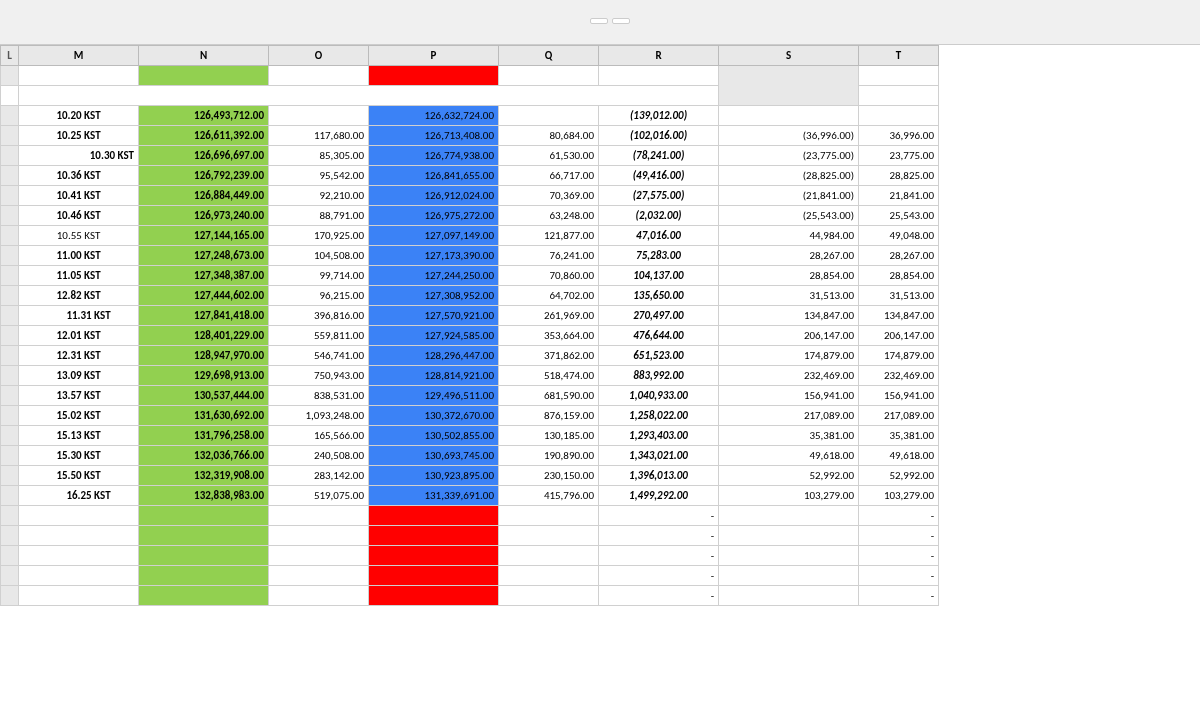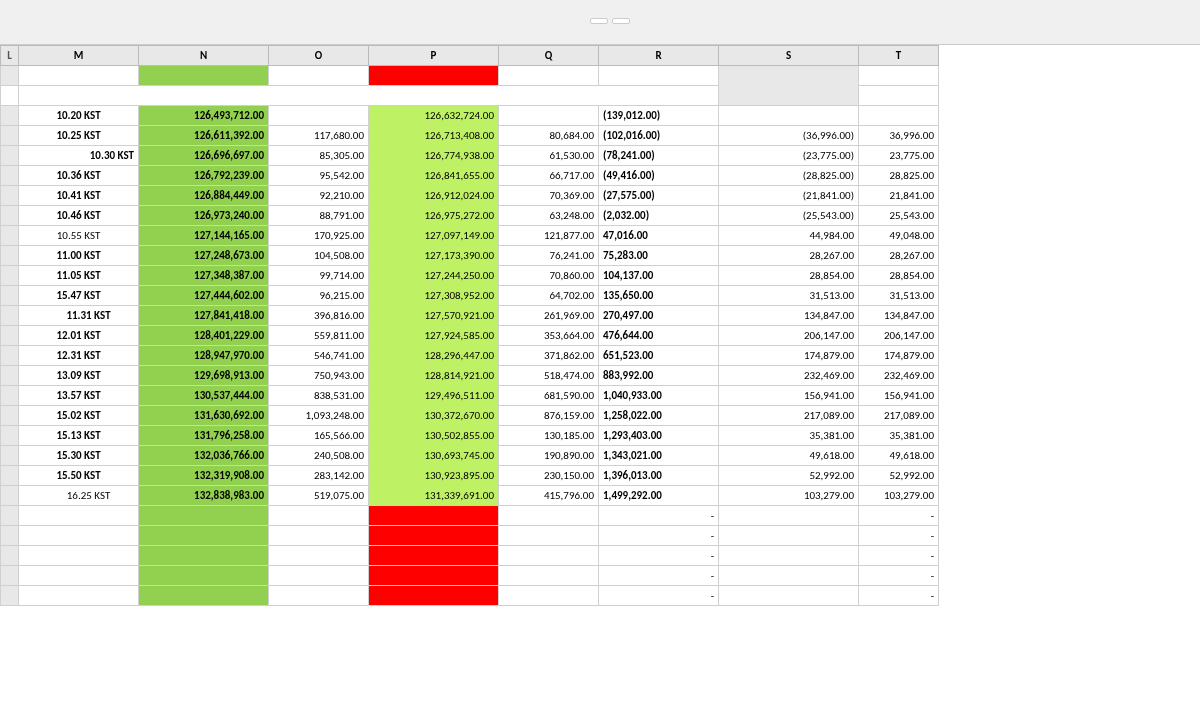--- a/index.html
+++ b/index.html
@@ -88,36 +88,37 @@
       width: 18px;
     }
 
     .cell-green {
       background: #92D050;
       text-align: right;
       font-weight: bold;
     }
 
     .cell-red {
-      background: #bef264;
+      background: #3b82f6;
       color: #000;
       text-align: right;
     }
 
     .cell-white-right {
       text-align: right;
     }
 
     .cell-center {
       text-align: center;
     }
 
     .cell-bold-right {
-      text-align: left;
-      font-weight: bold;
+      text-align: center;
+      font-weight: bold;
+      font-style: italic;
     }
 
     .cell-left-bold {
       text-align: left;
       font-weight: bold;
     }
 
     .header-skz {
       background: #92D050 !important;
       color: #000;
@@ -308,21 +309,21 @@
           <td class="col-N cell-green">127,348,387.00</td>
           <td class="col-O cell-white-right">99,714.00</td>
           <td class="col-P cell-red">127,244,250.00</td>
           <td class="col-Q cell-white-right">70,860.00</td>
           <td class="col-R cell-bold-right">104,137.00</td>
           <td class="col-S cell-white-right">28,854.00</td>
           <td class="col-T cell-white-right">28,854.00</td>
         </tr>
         <tr>
           <td class="col-L row-num"></td>
-          <td class="col-M cell-center" style="font-weight: bold;">15.47 KST</td>
+          <td class="col-M cell-center" style="font-weight: bold;">12.82 KST</td>
           <td class="col-N cell-green">127,444,602.00</td>
           <td class="col-O cell-white-right">96,215.00</td>
           <td class="col-P cell-red">127,308,952.00</td>
           <td class="col-Q cell-white-right">64,702.00</td>
           <td class="col-R cell-bold-right">135,650.00</td>
           <td class="col-S cell-white-right">31,513.00</td>
           <td class="col-T cell-white-right">31,513.00</td>
         </tr>
         <tr>
           <td class="col-L row-num"></td>
@@ -418,21 +419,21 @@
           <td class="col-N cell-green">132,319,908.00</td>
           <td class="col-O cell-white-right">283,142.00</td>
           <td class="col-P cell-red">130,923,895.00</td>
           <td class="col-Q cell-white-right">230,150.00</td>
           <td class="col-R cell-bold-right">1,396,013.00</td>
           <td class="col-S cell-white-right">52,992.00</td>
           <td class="col-T cell-white-right">52,992.00</td>
         </tr>
         <tr>
           <td class="col-L row-num"></td>
-          <td class="col-M cell-center" style="font-weight: normal; padding-left: 24px;">16.25 KST</td>
+          <td class="col-M cell-center" style="font-weight: bold; padding-left: 24px;">16.25 KST</td>
           <td class="col-N cell-green">132,838,983.00</td>
           <td class="col-O cell-white-right">519,075.00</td>
           <td class="col-P cell-red">131,339,691.00</td>
           <td class="col-Q cell-white-right">415,796.00</td>
           <td class="col-R cell-bold-right">1,499,292.00</td>
           <td class="col-S cell-white-right">103,279.00</td>
           <td class="col-T cell-white-right">103,279.00</td>
         </tr>
       </tbody>
 

